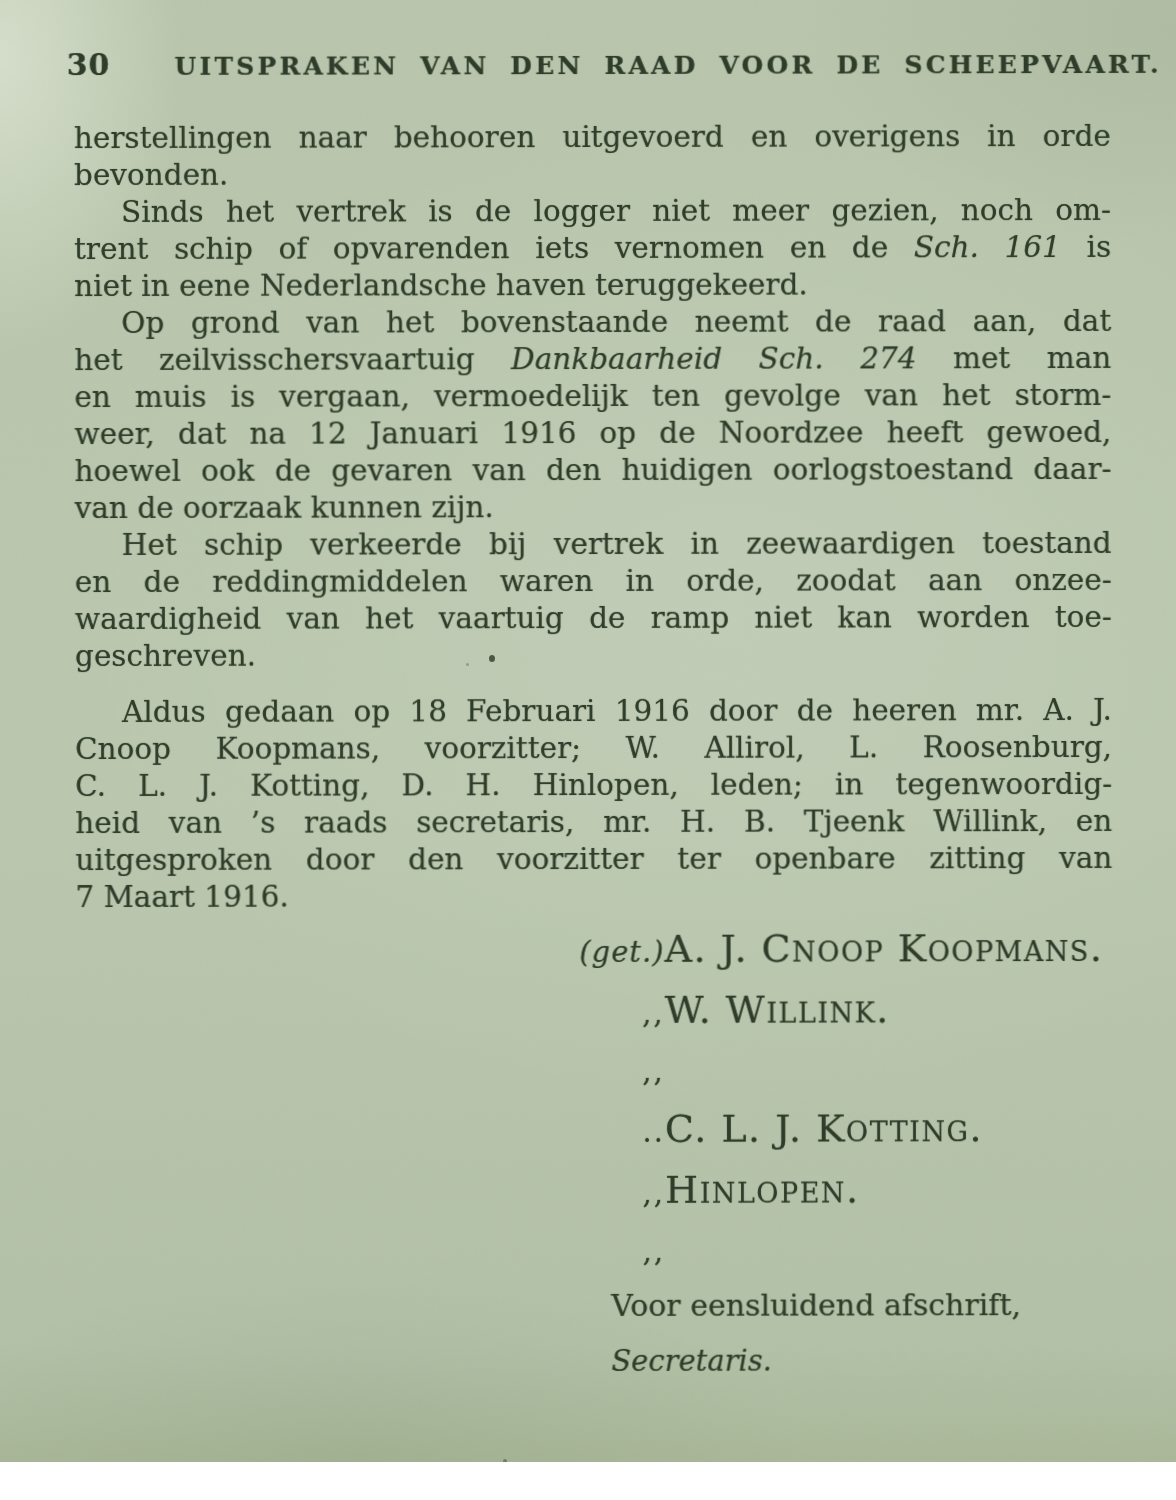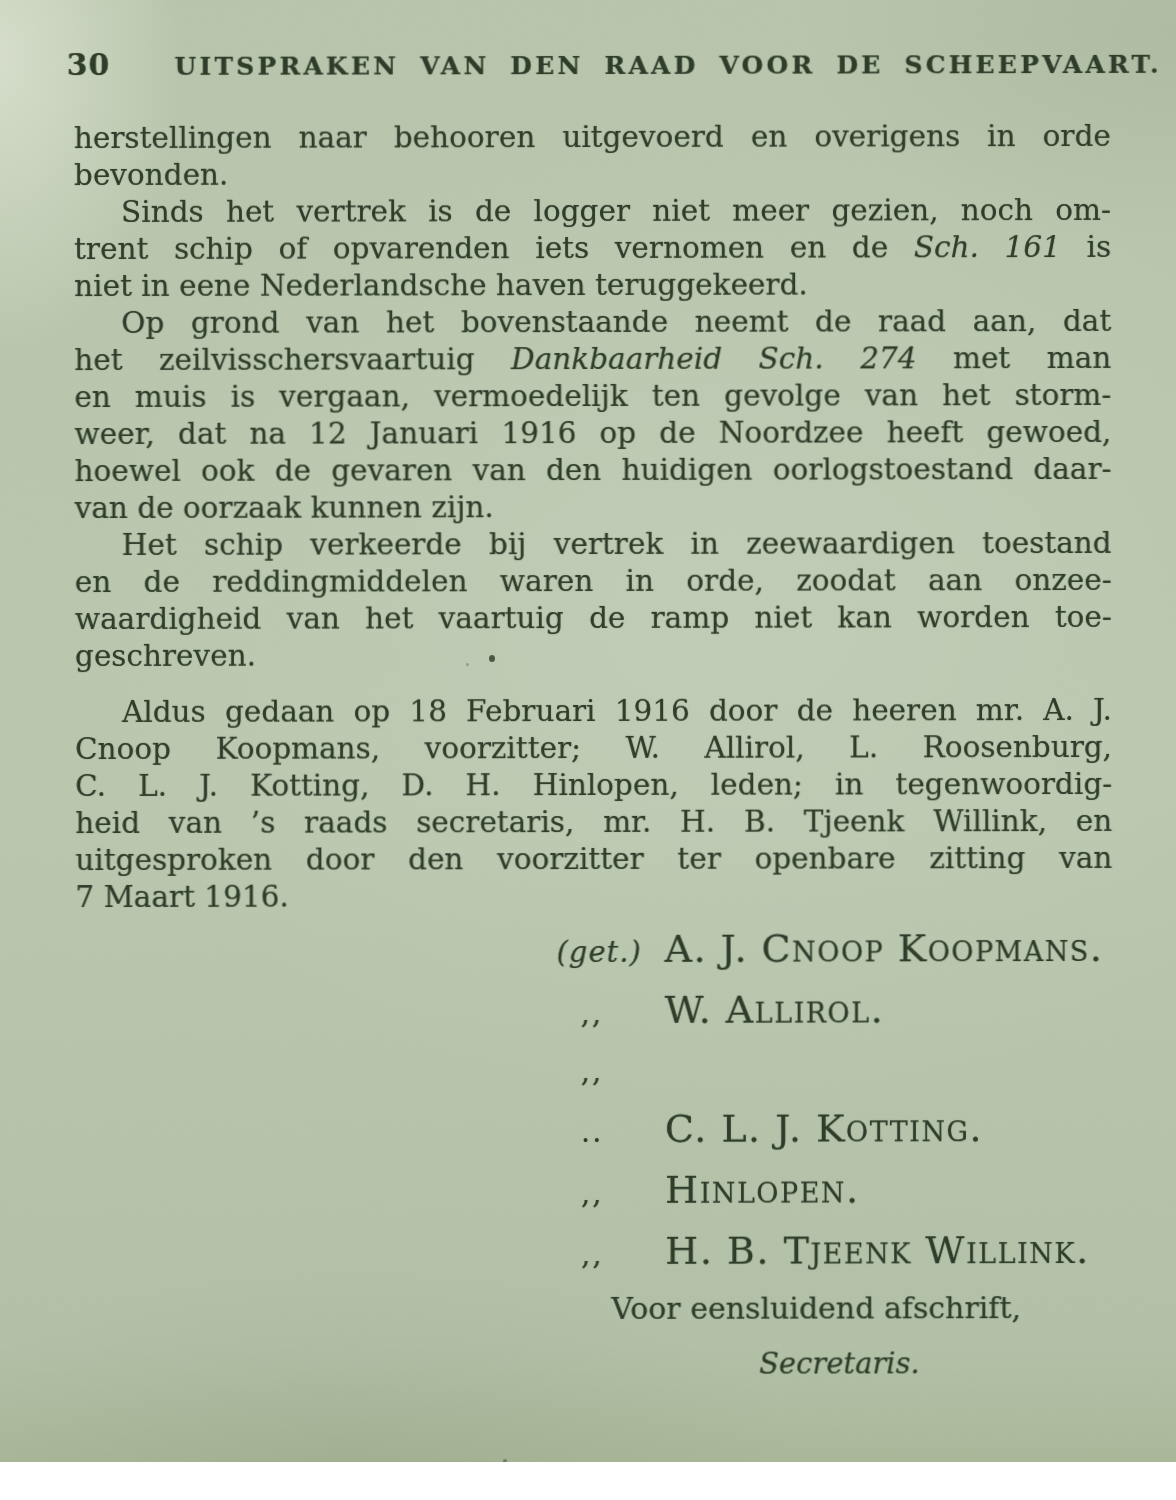--- a/index.html
+++ b/index.html
@@ -81,20 +81,21 @@
     align-items: baseline;
     line-height: 40px;
     margin-bottom: 18px;
     white-space: nowrap;
   }
   .ditto {
     width: 108px;
     flex: 0 0 108px;
     font-size: 29px;
     letter-spacing: 2px;
+    text-align: right;
   }
   .ditto.marks { padding-left: 24px; box-sizing: border-box; }
   .ditto.get { font-style: italic; letter-spacing: 1px; }
   .sig-name {
     font-variant: small-caps;
     font-size: 38px;
     letter-spacing: 1.5px;
   }
   .closing {
     margin: 4px 0 0 610px;
@@ -112,21 +113,21 @@
     letter-spacing: 1.5px;
     line-height: 34px;
     margin-bottom: 18px;
     margin-left: -8px;
     white-space: nowrap;
   }
   .closing-line3 {
     font-style: italic;
     font-size: 29px;
     line-height: 34px;
-    text-align: center;
+    text-align: left;
     padding-right: 6px;
     white-space: nowrap;
   }
   .artifact-dot {
     position: absolute;
     border-radius: 50%;
     background: rgba(43,58,38,0.8);
     pointer-events: none;
   }
   .dot-a { left: 489px; top: 655px; width: 6px; height: 7px; }
@@ -178,36 +179,35 @@
         </div>
       </div>
 
     <div class="signature-list">
         <div class="sig-row">
           <span class="ditto get">(get.)</span>
           <span class="sig-name">A. J. Cnoop Koopmans.</span>
         </div>
         <div class="sig-row">
           <span class="ditto marks">,,</span>
-          <span class="sig-name">W. Allirol.</span>
+          <span class="sig-name">W. Willink.</span>
         </div>
         <div class="sig-row">
           <span class="ditto marks">,,</span>
         </div>
         <div class="sig-row">
           <span class="ditto marks">..</span>
           <span class="sig-name">C. L. J. Kotting.</span>
         </div>
         <div class="sig-row">
           <span class="ditto marks">,,</span>
           <span class="sig-name">Hinlopen.</span>
         </div>
         <div class="sig-row">
           <span class="ditto marks">,,</span>
-          <span class="sig-name">H. B. Tjeenk Willink.</span>
         </div>
       </div>
 
     <div class="closing">
       <div class="closing-line1">Voor eensluidend afschrift,</div>
       <div class="closing-line3">Secretaris.</div>
     </div>
 
   </div>
 

